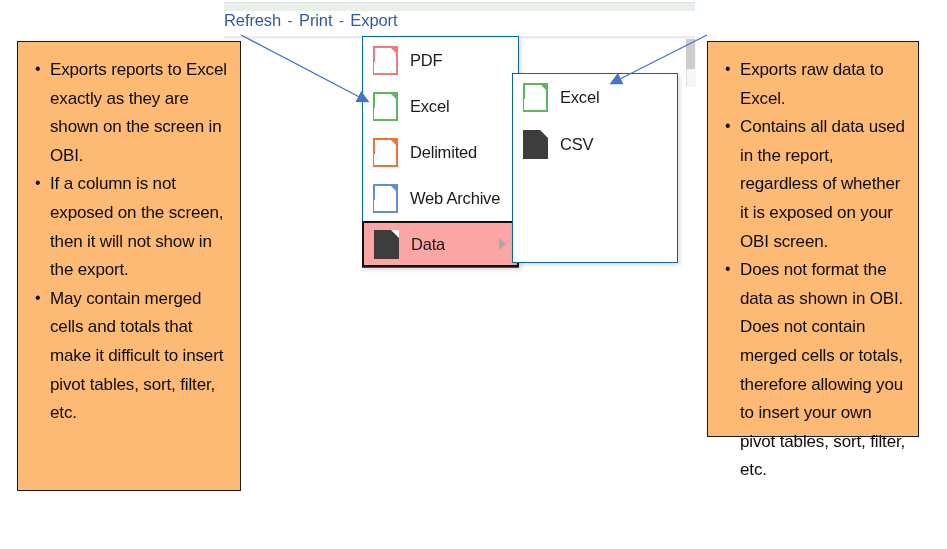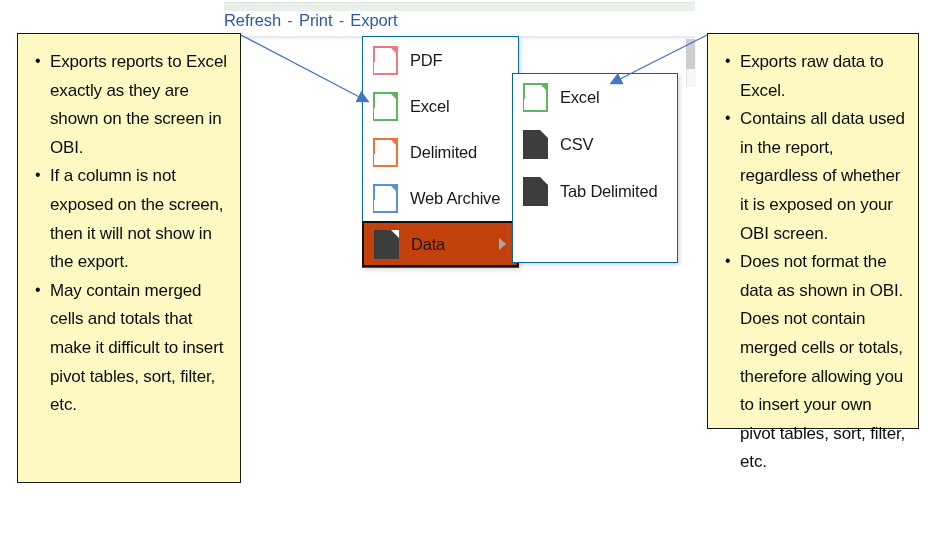--- a/index.html
+++ b/index.html
@@ -96,21 +96,21 @@
     display: flex;
     align-items: center;
     height: 46px;
     padding-left: 10px;
     box-sizing: border-box;
   }
   #export-menu .menu-item { height: 46px; }
   #data-submenu .menu-item { height: 47px; }
   .menu-item.selected {
     border: 2px solid #111111;
-    background: #c2410c;
+    background: #fca5a5;
     margin: 0 -1px;
     width: calc(100% + 2px);
   }
   .mi-label {
     font-family: "Liberation Sans", sans-serif;
     font-size: 16.5px;
     color: #1a1a1a;
     margin-left: 12px;
     letter-spacing: -0.2px;
   }
@@ -166,24 +166,25 @@
     border-top-color: #ffffff;
     border-left-width: 8px;
     border-top-width: 8px;
   }
   .fi.gray { color: #9a9a9a; }
   .fi.gray .sheet { background: #f2f2f2; }
 
   
   .callout {
     position: absolute;
-    background: #fef9c3;
+    background: #fdba74;
     border: 1.5px solid #1a1a1a;
     box-sizing: border-box;
     z-index: 5;
+    margin-top: 8px;
   }
   #callout-left {
     left: 17px; top: 33px;
     width: 224px; height: 450px;
   }
   #callout-right {
     left: 707px; top: 33px;
     width: 212px; height: 396px;
   }
   .callout ul {
@@ -288,27 +289,20 @@
         <span class="tag">xls</span>
       </span>
       <span class="mi-label">Excel</span>
     </div>
     <div class="menu-item">
       <span class="fi solid" style="color: rgb(61, 61, 61);">
         <span class="sheet"></span>
         <span class="fold"></span>
       </span>
       <span class="mi-label">CSV</span>
-    </div>
-    <div class="menu-item">
-      <span class="fi solid" style="color: rgb(61, 61, 61);">
-        <span class="sheet"></span>
-        <span class="fold"></span>
-      </span>
-      <span class="mi-label">Tab Delimited</span>
     </div>
   </div>
 
 <div class="callout" id="callout-left">
   <ul>
       <li>Exports reports to Excel exactly as they are shown on the screen in OBI.</li>
       <li>If a column is not exposed on the screen, then it will not show in the export.</li>
       <li>May contain merged cells and totals that make it difficult to insert pivot tables, sort, filter, etc.</li>
     </ul>
 </div>

